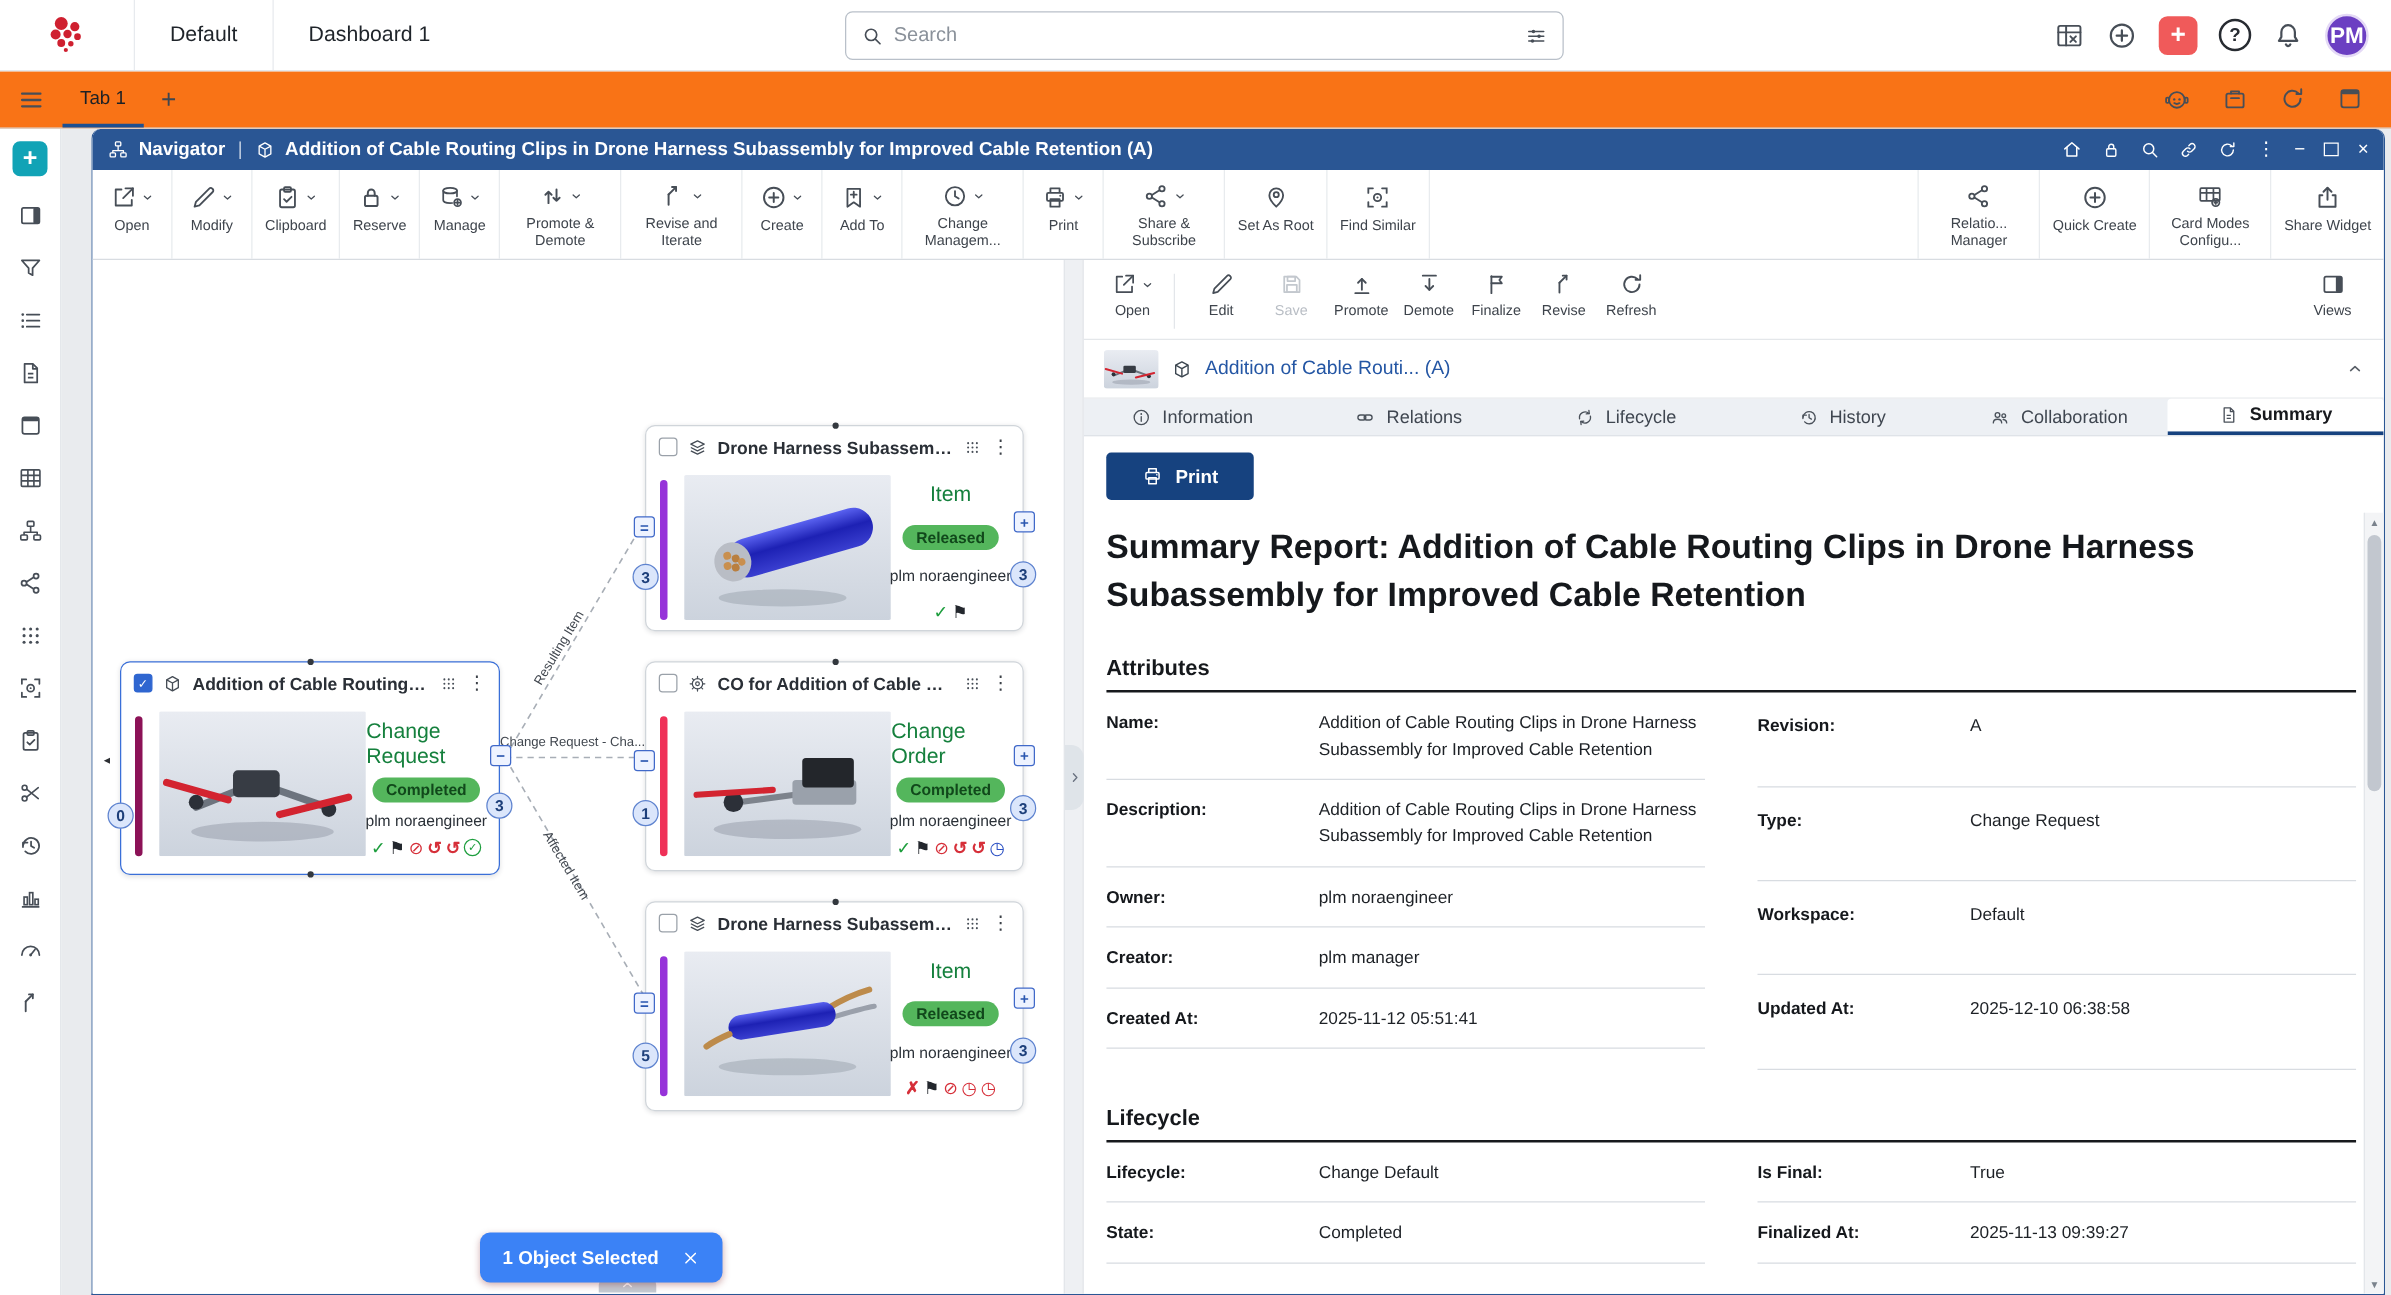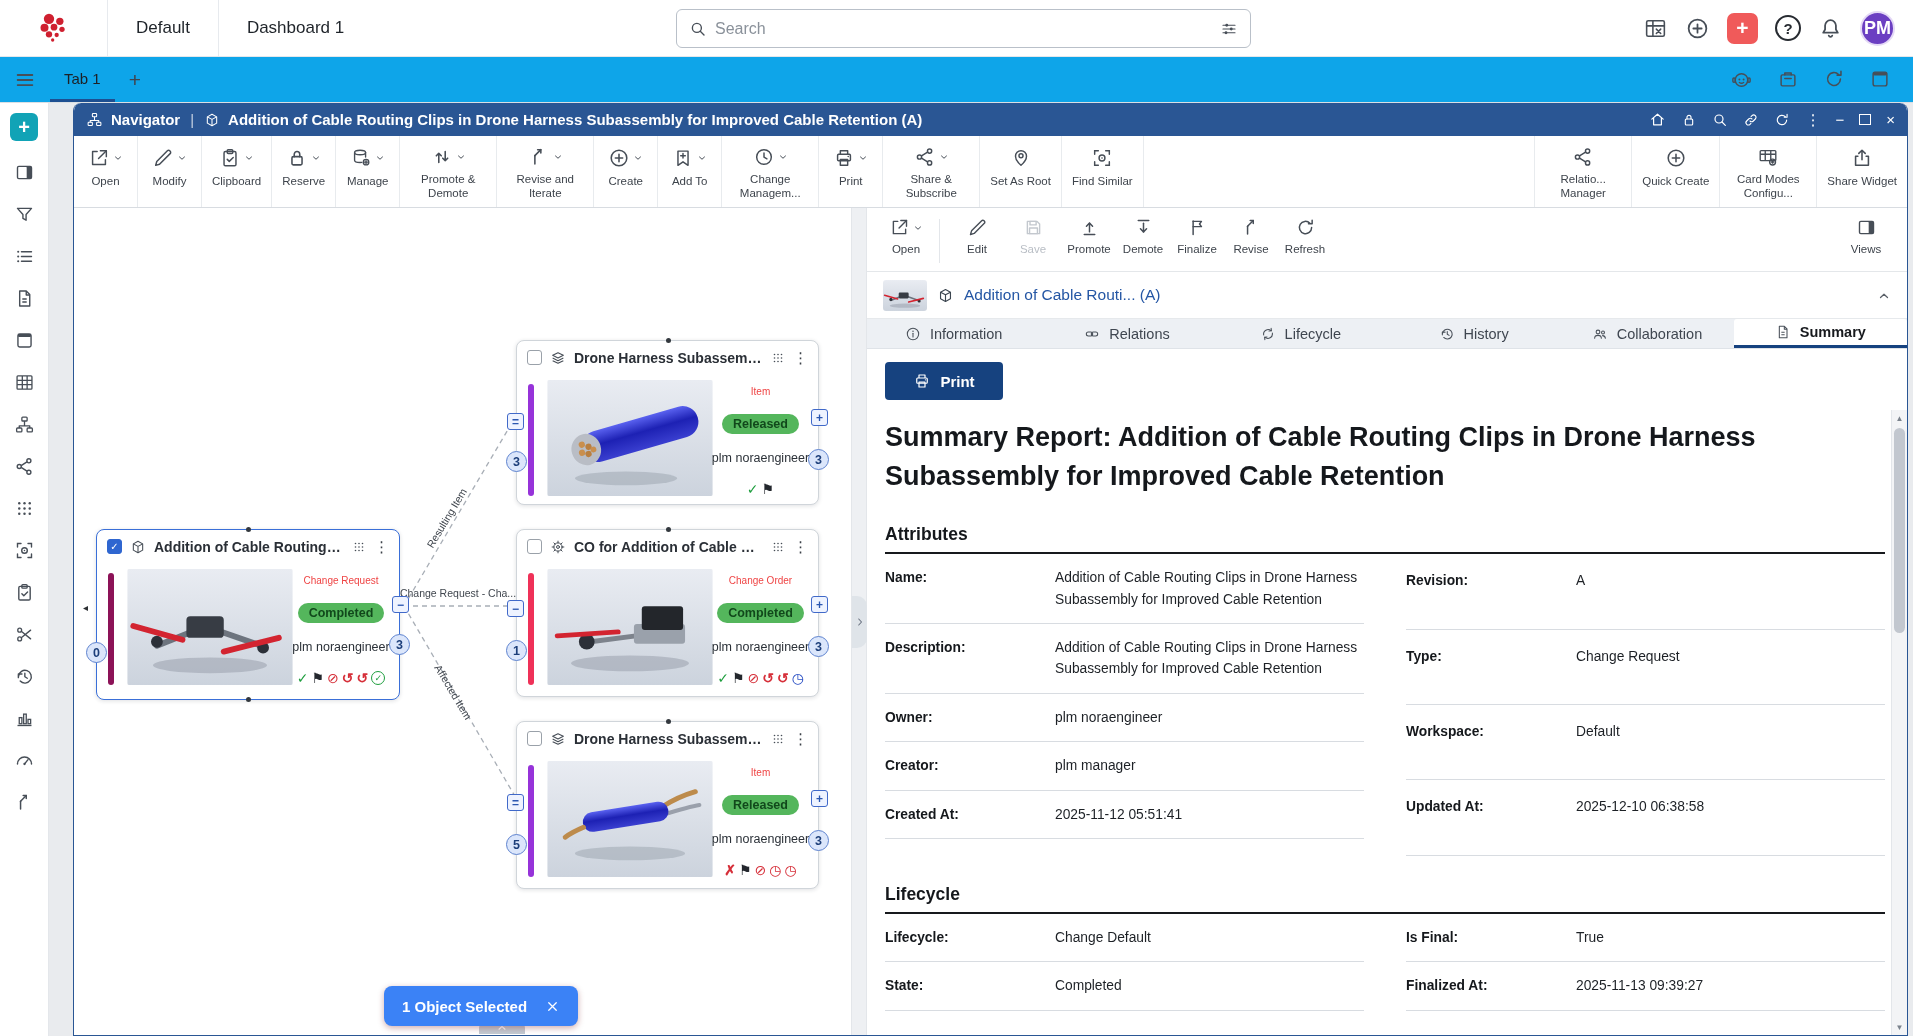--- a/index.html
+++ b/index.html
@@ -17,21 +17,21 @@
   .searchbox input{border:none;outline:none;flex:1;font-size:16px;color:#30363d;font-family:"Liberation Sans",sans-serif}
   .searchbox input::placeholder{color:#8a919a}
   .top-right{margin-left:auto;display:flex;align-items:center;gap:17px;padding-right:18px}
   .redplus{width:31px;height:31px;border-radius:7px;background:#f05a5a;color:#fff;display:grid;place-items:center;font-size:21px;font-weight:bold;cursor:pointer}
   .redplus::after{content:"+"}
   .qcircle{width:26px;height:26px;border:2px solid #272b31;border-radius:50%;display:grid;place-items:center;font-size:15px;font-weight:bold;color:#272b31;cursor:pointer}
   .qcircle::after{content:"?"}
   .avatar{width:35px;height:35px;border-radius:50%;background:#6b3fc2;color:#fff;font-size:18px;font-weight:bold;display:grid;place-items:center;cursor:pointer;border:2px solid #e4d9f6}
 
   
-  .tabbar{height:46px;background:#0ea5e9;border-bottom:1px solid #dadfe4;display:flex;align-items:center;position:relative;z-index:40}
+  .tabbar{height:46px;background:#f97316;border-bottom:1px solid #dadfe4;display:flex;align-items:center;position:relative;z-index:40}
   .hamb{width:50px;display:flex;justify-content:center;cursor:pointer}
   .page-tab{height:100%;display:flex;align-items:center;padding:0 14px;font-size:15px;color:#1d2126;border-bottom:3px solid #1d4f91;cursor:pointer}
   .tab-add{font-size:21px;color:#3f4650;padding:0 14px;cursor:pointer}
   .tabbar-right{margin-left:auto;display:flex;gap:24px;padding-right:22px}
   .tabbar-right svg{cursor:pointer}
 
   
   .main{display:flex;height:933px}
   .sidebar{width:49px;background:#fff;border-right:1px solid #e4e7eb;display:flex;flex-direction:column;align-items:center;padding-top:10px;gap:0}
   .side-add{width:28px;height:28px;border-radius:6px;background:#11a3b6;color:#fff;display:grid;place-items:center;font-size:20px;font-weight:bold;cursor:pointer;margin-bottom:10px}
@@ -72,21 +72,21 @@
   .cbox{width:15px;height:15px;border:1.5px solid #9aa1a9;border-radius:3px;background:#fff;cursor:pointer;flex:none}
   .cbox.on{background:#2f66d0;border-color:#2f66d0;color:#fff;display:grid;place-items:center;font-size:10px}
   .cbox.on::after{content:"✓"}
   .kebab{color:#3c4148;font-size:15px;cursor:pointer;line-height:1}
   .kebab::after{content:"⋮"}
   .cbody{position:relative;display:flex;padding:6px 10px 12px 20px}
   .bar{position:absolute;left:11px;top:10px;bottom:12px;width:6px;border-radius:3px}
   .bar.purple{background:#9633d9}.bar.magenta{background:#8c1257}.bar.crimson{background:#ef3158}
   .cthumb{width:166px;height:116px;margin-left:10px;flex:none;border-radius:2px;overflow:hidden}
   .cmeta{flex:1;display:flex;flex-direction:column;align-items:center;justify-content:space-between;padding:6px 0 0;min-width:0}
-  .ctype{font-size:10px;color:#ef4444}
+  .ctype{font-size:17px;color:#15803d}
   .cstate{padding:3px 11px;border-radius:12px;background:#54b65c;color:#11481b;font-size:12.5px;font-weight:600}
   .cowner{font-size:12.5px;color:#2b3138;white-space:nowrap}
   .cicons{display:flex;gap:3px;align-items:center}
   .sic{font-size:14px;line-height:1}
   .sic.g{color:#1e9e3e}.sic.k{color:#23272d}.sic.r{color:#d62f39}.sic.b{color:#2b50c4}
   .i-check::after{content:"✓"}.i-x::after{content:"✗";font-weight:bold}.i-flag::after{content:"⚑"}
   .i-slash::after{content:"⊘"}.i-rot::after{content:"↺";font-weight:bold}.i-clock::after{content:"◷"}
   .i-ccheck{width:14px;height:14px;border:1.5px solid #1e9e3e;border-radius:50%;display:grid;place-items:center;font-size:9px;color:#1e9e3e}
   .i-ccheck::after{content:"✓"}
   .pill{position:absolute;min-width:21px;height:21px;border:1.5px solid #5e83cf;background:#dbe6fb;color:#1d3f7a;border-radius:11px;font-size:12.5px;font-weight:bold;display:grid;place-items:center;padding:0 4px;z-index:3;cursor:pointer}

